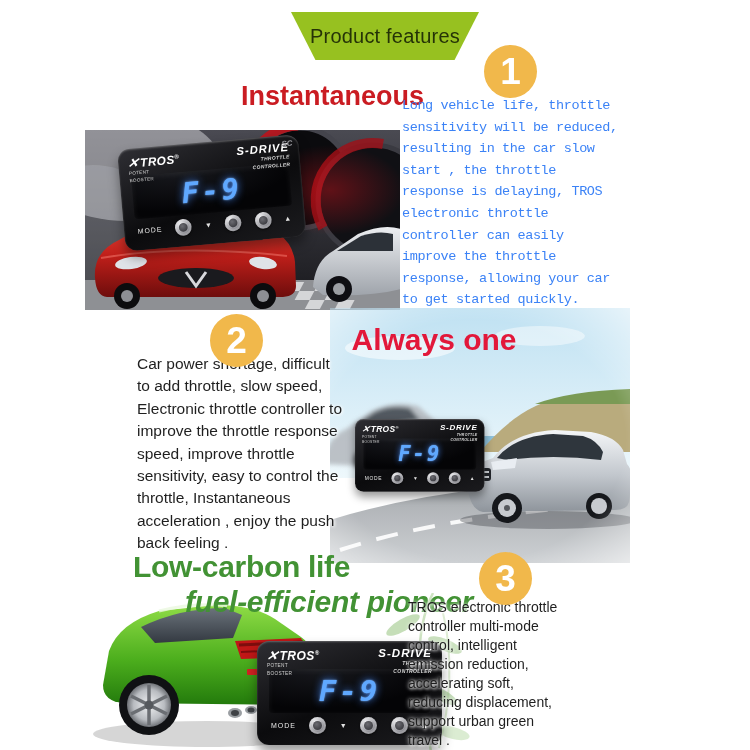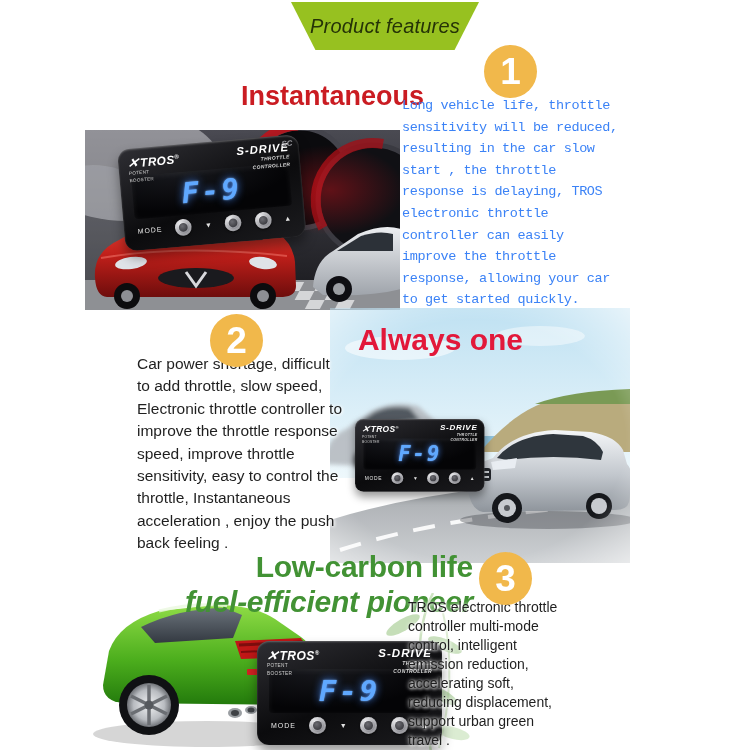--- a/index.html
+++ b/index.html
@@ -5,33 +5,33 @@
   html,body{margin:0;padding:0;background:#fff;}
   .page{position:relative;width:750px;height:750px;background:#fff;overflow:hidden;
         font-family:"Liberation Sans",sans-serif;}
 
   
   .swoosh{position:absolute;left:160px;top:-46px;width:470px;height:62px;
           border:5px solid transparent;border-top:5px solid #d8d8da;border-radius:50%;
           opacity:.8;transform:rotate(2deg);}
 
   
-  .banner{position:absolute;left:291px;top:2px;width:188px;height:48px;background:#97c120;
+  .banner{position:absolute;left:291px;top:12px;width:188px;height:48px;background:#97c120;
           clip-path:polygon(0 0,100% 0,87% 100%,13% 100%);display:flex;align-items:center;
-          justify-content:center;filter:drop-shadow(3px 2px 0 rgba(110,140,20,.45));z-index:4;font-style:italic;}
+          justify-content:center;filter:drop-shadow(3px 2px 0 rgba(110,140,20,.45));z-index:4;}
   .banner span{color:#253307;font-size:20px;letter-spacing:.2px;}
 
   
   .heading1{position:absolute;left:88px;top:82px;width:336px;text-align:right;color:#ca1c22;
             font-weight:bold;font-size:27px;line-height:29px;z-index:3;
             text-shadow:0 1px 0 rgba(255,255,255,.5);}
-  .heading2{position:absolute;left:345px;top:322px;width:178px;text-align:right;color:#e2183a;
+  .heading2{position:absolute;left:345px;top:322px;width:178px;text-align:center;color:#e2183a;
             font-weight:bold;font-size:30px;line-height:35px;z-index:3;}
   .heading3{position:absolute;left:133px;top:549px;color:#429234;font-weight:bold;font-size:30px;
-            line-height:35px;z-index:3;letter-spacing:-.3px;text-align:right;}
+            line-height:35px;z-index:3;letter-spacing:-.3px;}
   .heading3 .h3l2{margin-left:52px;font-style:italic;}
 
   
   .circle{position:absolute;width:53px;height:53px;border-radius:50%;background:#f1b84b;
           display:flex;align-items:center;justify-content:center;z-index:4;}
   .circle span{color:#fff;font-size:37px;font-weight:600;line-height:1;}
   .c1{left:484px;top:45px;}
   .c2{left:210px;top:314px;}
   .c3{left:479px;top:552px;}
 

